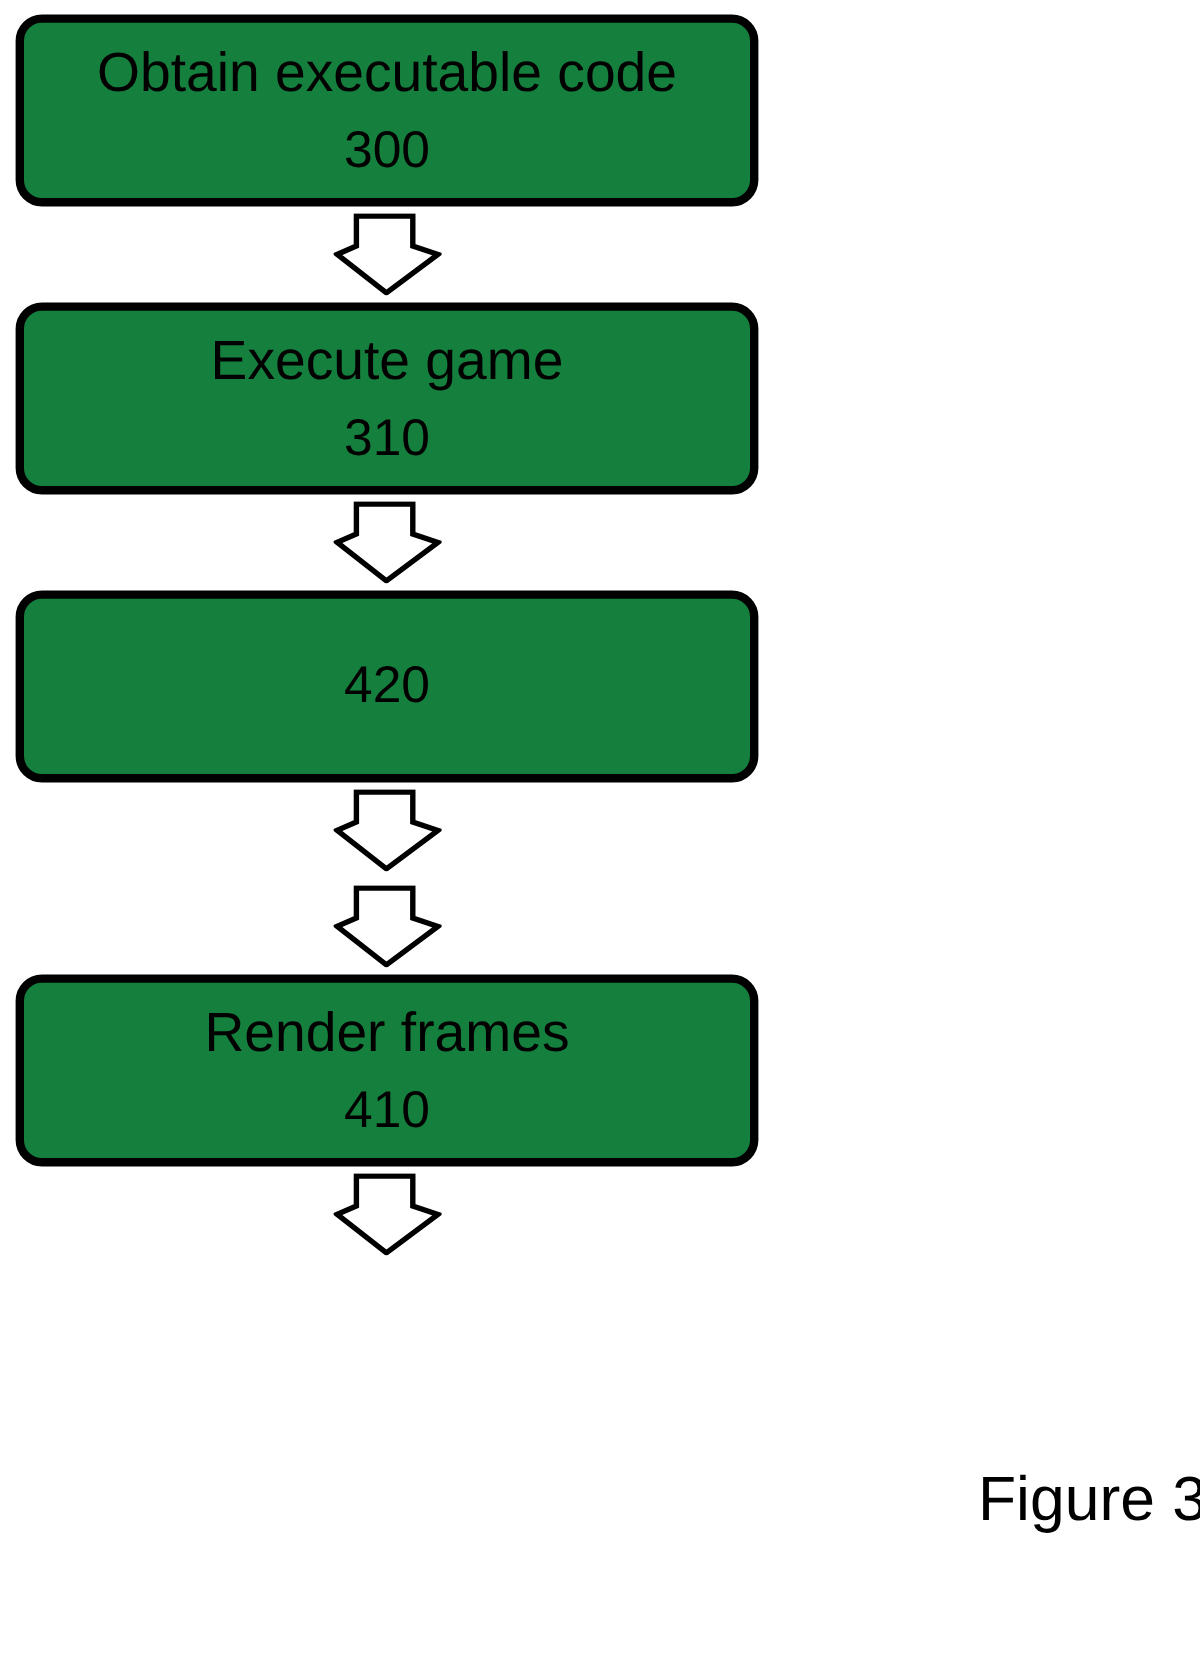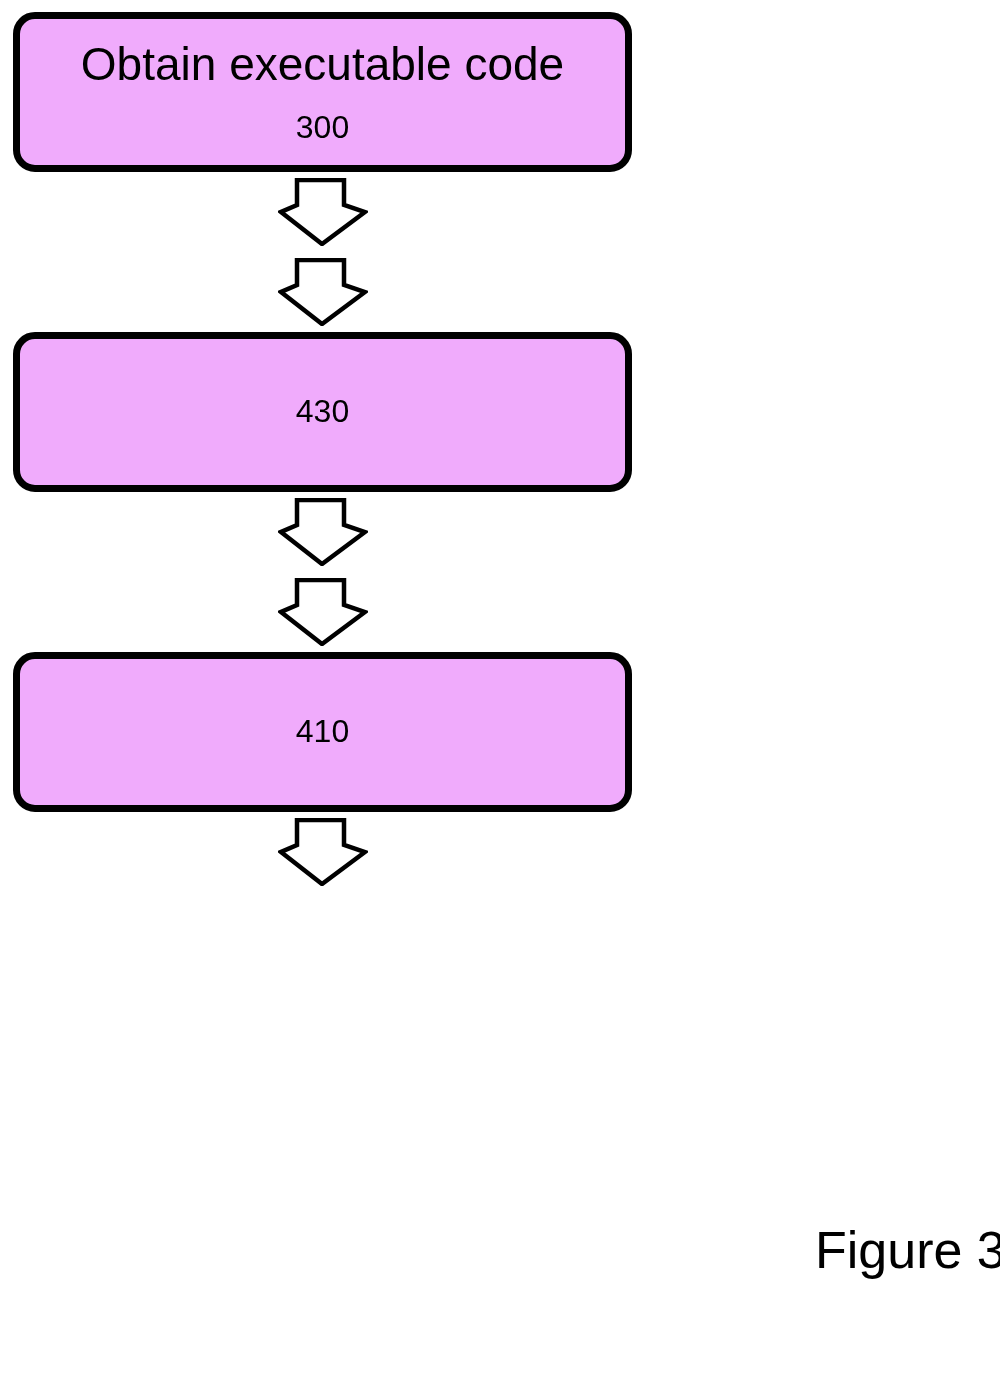--- a/index.html
+++ b/index.html
@@ -23,35 +23,35 @@
     width: 619px;
     display: flex;
     flex-direction: column;
   }
   .flow-box {
     box-sizing: border-box;
     width: 619px;
     height: 160px;
     border: 7px solid #000000;
     border-radius: 22px;
-    background: #f0abfc;
+    background: #15803d;
     display: flex;
     flex-direction: column;
     justify-content: space-evenly;
     align-items: center;
     text-align: center;
   }
   .step-label {
     font-size: 46px;
     line-height: 1.1;
     white-space: nowrap;
     color: #000000;
   }
   .step-number {
-    font-size: 32px;
+    font-size: 43px;
     line-height: 1.1;
     color: #000000;
   }
   .arrow-wrap {
     height: 80px;
     display: flex;
     justify-content: center;
     align-items: center;
   }
   .arrow-wrap svg {
@@ -80,45 +80,50 @@
       <div class="step-label">Obtain executable code</div>
       <div class="step-number">300</div>
     </div>
 
     <div class="arrow-wrap">
       <svg width="90" height="68" viewBox="0 0 90 68">
         <polygon points="19,2 66,2 66,27 87,34 44,66 3,34 19,27" fill="#ffffff" stroke="#000000" stroke-width="4.5" stroke-linejoin="miter"></polygon>
       </svg>
     </div>
 
+    <div class="flow-box">
+      <div class="step-label">Execute game</div>
+      <div class="step-number">310</div>
+    </div>
 
     <div class="arrow-wrap">
       <svg width="90" height="68" viewBox="0 0 90 68">
         <polygon points="19,2 66,2 66,27 87,34 44,66 3,34 19,27" fill="#ffffff" stroke="#000000" stroke-width="4.5" stroke-linejoin="miter"></polygon>
       </svg>
     </div>
 
     <div class="flow-box">
-      <div class="step-number">430</div>
+      <div class="step-number">420</div>
     </div>
 
     <div class="arrow-wrap">
       <svg width="90" height="68" viewBox="0 0 90 68">
         <polygon points="19,2 66,2 66,27 87,34 44,66 3,34 19,27" fill="#ffffff" stroke="#000000" stroke-width="4.5" stroke-linejoin="miter"></polygon>
       </svg>
     </div>
 
 
     <div class="arrow-wrap">
       <svg width="90" height="68" viewBox="0 0 90 68">
         <polygon points="19,2 66,2 66,27 87,34 44,66 3,34 19,27" fill="#ffffff" stroke="#000000" stroke-width="4.5" stroke-linejoin="miter"></polygon>
       </svg>
     </div>
 
     <div class="flow-box">
+      <div class="step-label">Render frames</div>
       <div class="step-number">410</div>
     </div>
 
     <div class="arrow-wrap">
       <svg width="90" height="68" viewBox="0 0 90 68">
         <polygon points="19,2 66,2 66,27 87,34 44,66 3,34 19,27" fill="#ffffff" stroke="#000000" stroke-width="4.5" stroke-linejoin="miter"></polygon>
       </svg>
     </div>
 
 

